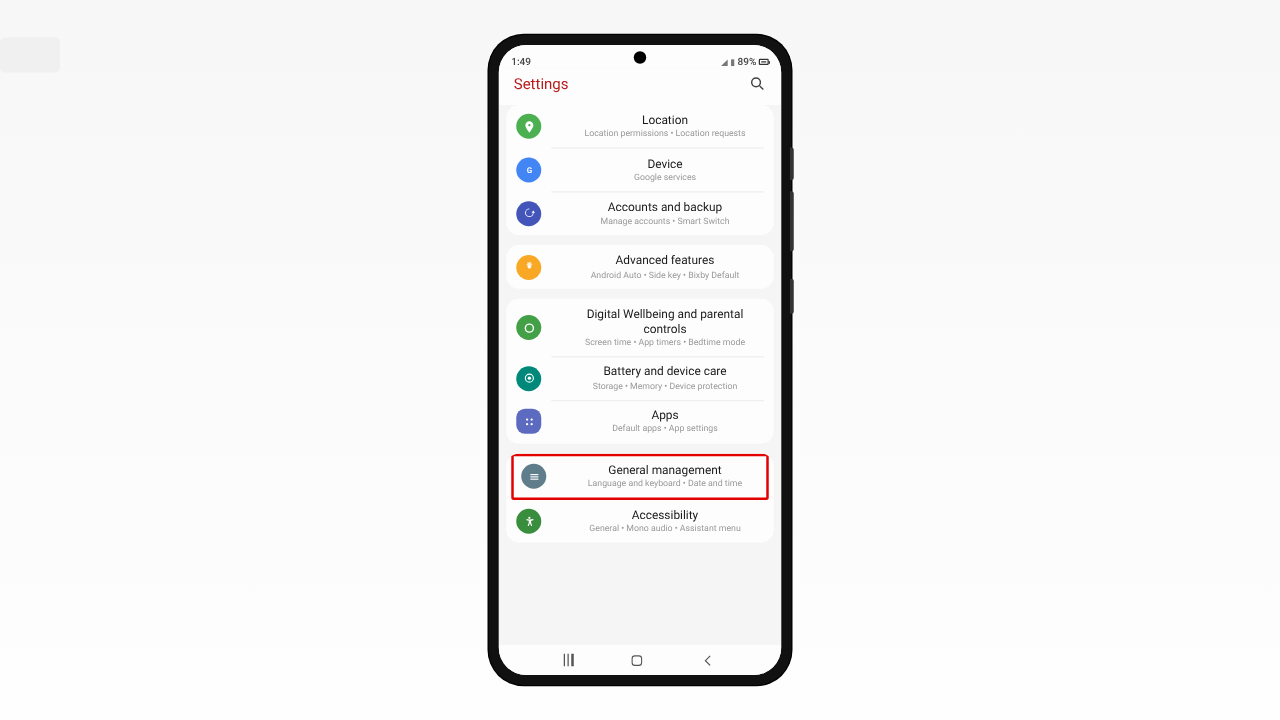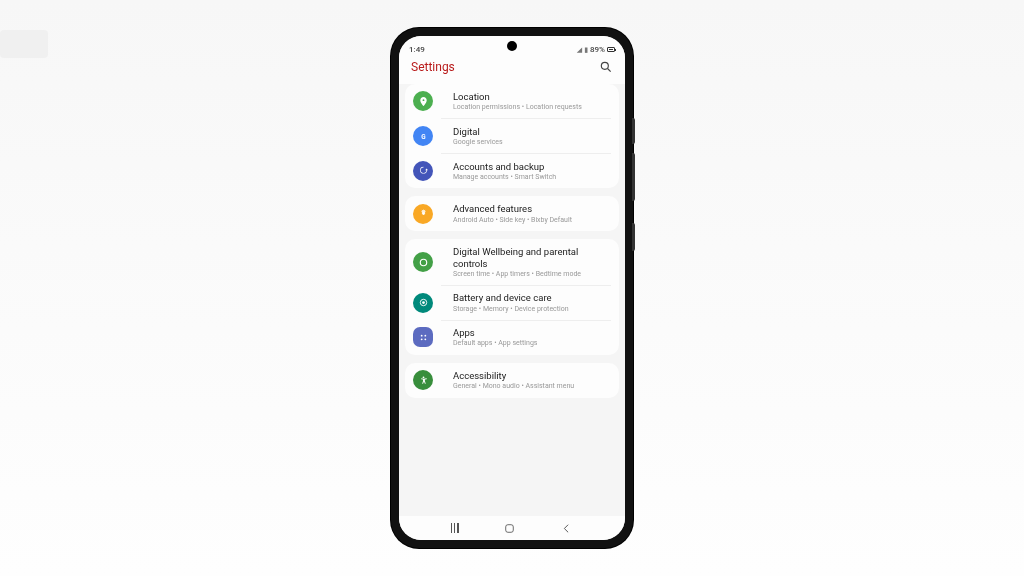--- a/index.html
+++ b/index.html
@@ -117,20 +117,21 @@
     border-radius: 10px;
     margin: 0 6px 8px 6px;
     overflow: hidden;
   }
   .item {
     display: flex;
     align-items: center;
     padding: 7px 8px;
     gap: 20px;
     position: relative;
+    text-align: center;
   }
   .item:not(:last-child)::after {
     content: '';
     position: absolute;
     left: 36px;
     right: 8px;
     bottom: 0;
     height: 0.5px;
     background: #eee;
   }
@@ -226,21 +227,21 @@
               <div class="item-sub">Location permissions • Location requests</div>
             </div>
           </div>
           <div class="item">
             <div class="icon-circle" style="background: rgb(66, 133, 244);">
               <svg viewBox="0 0 24 24" fill="#fff">
                 <text x="12" y="17" text-anchor="middle" font-size="14" font-weight="bold" fill="#fff">G</text>
               </svg>
             </div>
             <div class="item-text">
-              <div class="item-title">Digital</div>
+              <div class="item-title">Device</div>
               <div class="item-sub">Google services</div>
             </div>
           </div>
           <div class="item">
             <div class="icon-circle" style="background: rgb(67, 85, 185);">
               <svg viewBox="0 0 24 24" fill="#fff">
                 <path d="M12 4a8 8 0 108 8h-3l4-5 4 5h-3A10 10 0 1112 2z" transform="scale(0.75) translate(4,3)"></path>
               </svg>
             </div>
             <div class="item-text">
@@ -296,20 +297,35 @@
                 <circle cx="16" cy="16" r="2"></circle>
               </svg>
             </div>
             <div class="item-text">
               <div class="item-title">Apps</div>
               <div class="item-sub">Default apps • App settings</div>
             </div>
           </div>
         </div>
         <div class="group">
+          <div class="highlight-box">
+            <div class="item">
+              <div class="icon-circle" style="background: rgb(96, 125, 139);">
+                <svg viewBox="0 0 24 24" fill="#fff">
+                  <rect x="5" y="7" width="14" height="2"></rect>
+                  <rect x="5" y="11" width="14" height="2"></rect>
+                  <rect x="5" y="15" width="14" height="2"></rect>
+                </svg>
+              </div>
+              <div class="item-text">
+                <div class="item-title">General management</div>
+                <div class="item-sub">Language and keyboard • Date and time</div>
+              </div>
+            </div>
+          </div>
           <div class="item">
             <div class="icon-circle" style="background: rgb(56, 142, 60);">
               <svg viewBox="0 0 24 24" fill="#fff">
                 <circle cx="12" cy="5" r="2"></circle>
                 <path d="M12 8l-5-1v2l4 1v3l-2 6h2l2-5 2 5h2l-2-6v-3l4-1V7z"></path>
               </svg>
             </div>
             <div class="item-text">
               <div class="item-title">Accessibility</div>
               <div class="item-sub">General • Mono audio • Assistant menu</div>

